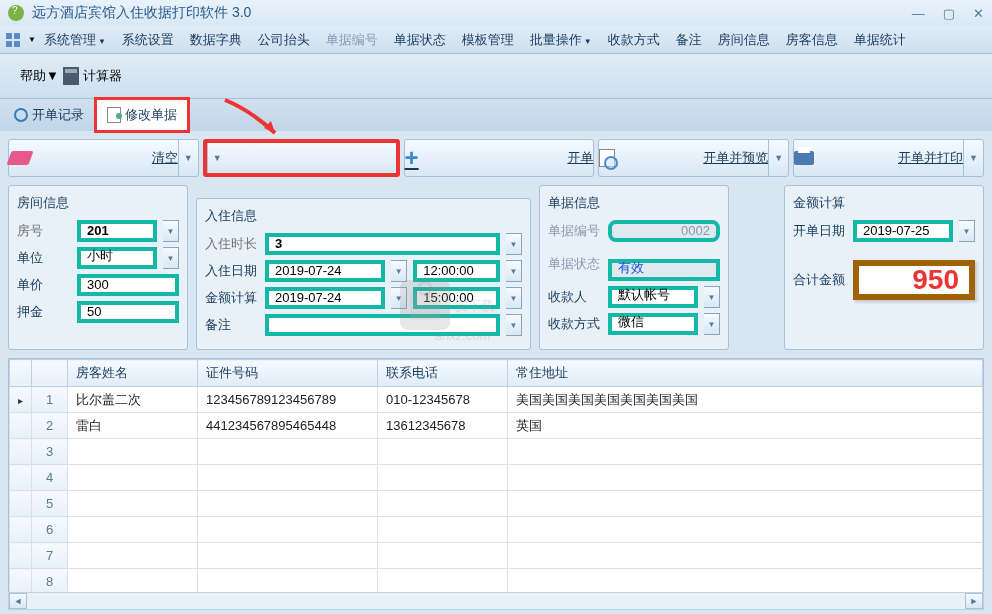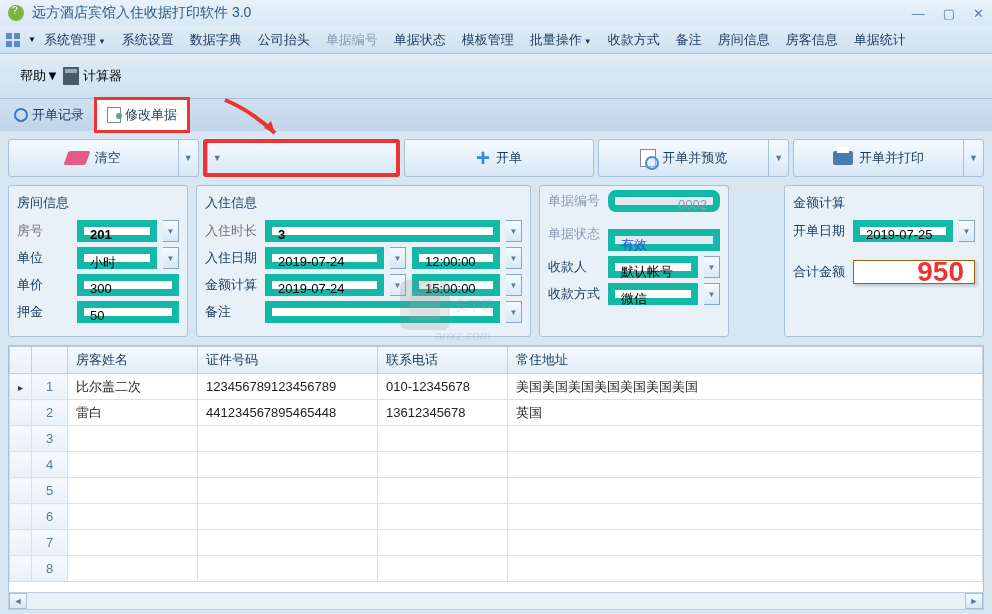--- a/index.html
+++ b/index.html
@@ -27,48 +27,48 @@
 .tab-btn.highlighted { border: 3px solid #e33; background: #fff; }
 .clock-icon { width: 14px; height: 14px; border: 2px solid #3a7ab8; border-radius: 50%; position: relative; display: inline-block; }
 .page-icon { width: 14px; height: 16px; border: 1px solid #888; background: #fff; position: relative; display: inline-block; }
 .page-icon::after { content: ""; position: absolute; width: 6px; height: 6px; background: #5a8; right: -2px; top: 5px; border-radius: 50%; }
 
 .arrow-annotation { position: absolute; left: 220px; top: 95px; pointer-events: none; }
 
 .action-bar { display: flex; gap: 4px; padding: 8px; }
 .action-group { flex: 1; display: flex; background: linear-gradient(#f5faff, #d8e8f5); border: 1px solid #a8c0d8; border-radius: 3px; }
 .action-group.highlighted { border: 4px solid #e33; }
-.action-btn { flex: 1; height: 36px; display: flex; align-items: center; justify-content: center; gap: 6px; cursor: pointer; color: #1a3a5a; font-size: 14px; }
+.action-btn { flex: 1; height: 36px; display: flex; align-items: center; justify-content: space-between; gap: 6px; cursor: pointer; color: #1a3a5a; font-size: 14px; text-decoration: underline; }
 .action-split { width: 20px; border-left: 1px solid #a8c0d8; display: flex; align-items: center; justify-content: center; cursor: pointer; color: #5a7a9a; font-size: 9px; }
 .icon-eraser { width: 22px; height: 14px; background: #e55a8a; transform: skewX(-20deg); border-radius: 2px; }
 .icon-pencil { width: 20px; height: 4px; background: #3a7ab8; transform: rotate(-45deg); position: relative; }
 .icon-pencil::after { content: ""; position: absolute; right: -4px; border: 4px solid transparent; border-left-color: #d8a030; top: -2px; }
 .icon-plus { font-size: 24px; color: #3a8ad0; font-weight: bold; }
 .icon-preview { width: 16px; height: 18px; border: 1px solid #888; background: #fff; position: relative; }
 .icon-preview::after { content: ""; position: absolute; width: 10px; height: 10px; border: 2px solid #4a8ac8; border-radius: 50%; right: -4px; bottom: -4px; background: rgba(200,220,255,0.5); }
 .icon-print { width: 20px; height: 14px; background: #4a7ab0; border-radius: 2px; position: relative; }
 .icon-print::before { content: ""; position: absolute; width: 12px; height: 6px; background: #fff; left: 4px; top: -4px; }
 
 .panels-row { display: flex; gap: 8px; padding: 0 8px 8px; }
 .panel { background: #e8f0f8; border: 1px solid #a8c0d8; border-radius: 3px; padding: 4px 8px 8px; }
 .panel-title { color: #1a3a5a; padding: 4px 0 8px; font-size: 13px; }
 .panel-room { width: 180px; }
-.panel-checkin { flex: 1; }
+.panel-checkin { flex: 1; margin-top: 13px; }
 .panel-bill { width: 190px; }
 .panel-amount { width: 200px; margin-left: 47px; }
 
 .field-row { display: flex; align-items: center; margin-bottom: 5px; gap: 6px; }
 .field-label { width: 54px; color: #1a3a5a; font-size: 13px; }
 .field-label.red { color: #737373; }
 .field-label.gray { color: #8a9ab0; }
-.field-input { flex: 1; height: 22px; background: #fff; border: 7px solid #14b8a6; padding: 0 6px; display: flex; align-items: flex-start; }
+.field-input { flex: 1; height: 22px; background: #fff; border: 4px solid #14b8a6; padding: 0 6px; display: flex; align-items: flex-end; }
 .field-input.ro { background: #e0e8f0; color: #8a9ab0; justify-content: flex-end; border-radius: 8px; }
 .field-input.ro-left { background: #e0e8f0; color: #1d4ed8; margin-top: 12px; }
 .field-combo { width: 16px; height: 22px; background: linear-gradient(#f5faff, #d8e8f5); border: 1px solid #8aa5c0; border-left: none; display: flex; align-items: center; justify-content: center; cursor: pointer; font-size: 8px; color: #5a7a9a; }
-.amount-display { background: #fff; border: 1px solid #a16207; height: 24px; display: flex; align-items: center; justify-content: flex-end; padding: 0 10px; font-size: 28px; color: #e33; font-weight: bold; margin-top: 10px; box-shadow: 2px 2px 3px rgba(100,100,100,0.3); }
+.amount-display { background: #fff; border: 6px solid #a16207; height: 40px; display: flex; align-items: center; justify-content: flex-end; padding: 0 10px; font-size: 28px; color: #e33; font-weight: bold; margin-top: 10px; box-shadow: 2px 2px 3px rgba(100,100,100,0.3); }
 
 .grid-wrap { margin: 0 8px; background: #fff; border: 1px solid #a8c0d8; height: 248px; overflow: hidden; }
 .grid { width: 100%; border-collapse: collapse; }
 .grid th { background: linear-gradient(#f5faff, #e0ecf7); border: 1px solid #c0d0e0; padding: 4px 8px; text-align: left; font-weight: normal; color: #1a3a5a; height: 24px; font-size: 13px; }
 .grid td { border: 1px solid #d8e0e8; padding: 2px 8px; height: 26px; color: #222; font-size: 13px; }
 .grid .rownum { background: linear-gradient(#f5faff, #e8f0f8); text-align: center; width: 36px; color: #5a7a9a; }
 .grid .rowhead { background: linear-gradient(#f5faff, #e8f0f8); width: 18px; }
 .row-indicator { color: #333; font-size: 10px; }
 
 .scrollbar-h { position: absolute; bottom: 4px; left: 8px; right: 8px; height: 18px; background: #e8f0f8; border: 1px solid #c0d0e0; display: flex; }
@@ -208,20 +208,21 @@
       <span class="field-combo">▼</span>
     </div>
     <div class="field-row">
       <span class="field-label">备注</span>
       <span class="field-input"></span>
       <span class="field-combo">▼</span>
     </div>
   </div>
 
   <div class="panel panel-bill">
+    <div class="panel-title">单据信息</div>
     <div class="field-row">
       <span class="field-label gray">单据编号</span>
       <span class="field-input ro">0002</span>
     </div>
     <div class="field-row">
       <span class="field-label gray">单据状态</span>
       <span class="field-input ro-left">有效</span>
     </div>
     <div class="field-row">
       <span class="field-label">收款人</span>

